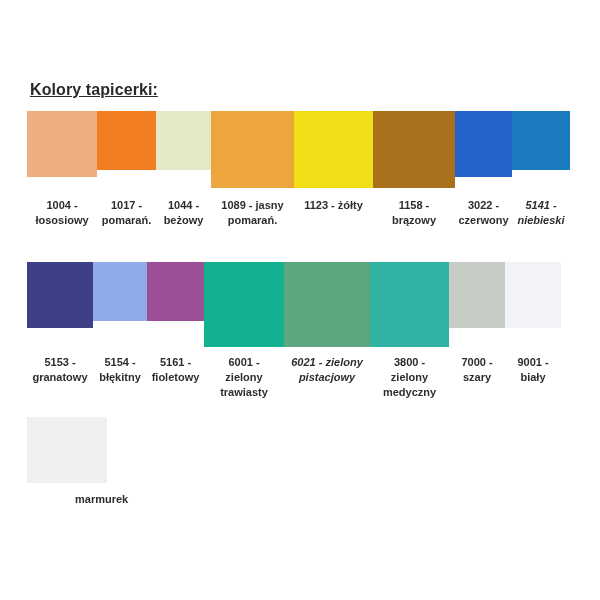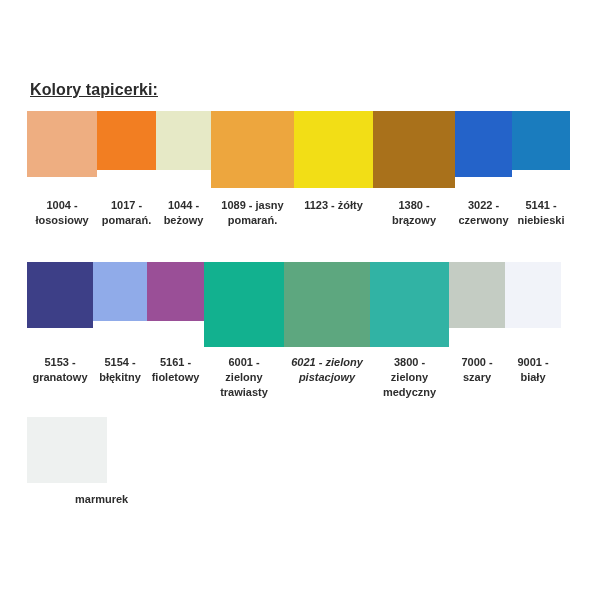--- a/index.html
+++ b/index.html
@@ -116,25 +116,25 @@
   <div class="caption-band band-1" id="caps-1">
       <div class="cap" style="width: 70px; white-space: pre-line;">1004 -
 łososiowy</div>
       <div class="cap" style="width: 59px; white-space: pre-line;">1017 -
 pomarań.</div>
       <div class="cap" style="width: 55px; white-space: pre-line;">1044 -
 beżowy</div>
       <div class="cap" style="width: 83px; white-space: pre-line;">1089 - jasny
 pomarań.</div>
       <div class="cap" style="width: 79px; white-space: pre-line;">1123 - żółty</div>
-      <div class="cap" style="width: 82px; white-space: pre-line;">1380 -
+      <div class="cap" style="width: 82px; white-space: pre-line;">1158 -
 brązowy</div>
       <div class="cap" style="width: 57px; white-space: pre-line;">3022 -
 czerwony</div>
-      <div class="cap" style="width: 58px; white-space: pre-line;">5141 -
+      <div class="cap" style="width: 58px; white-space: pre-line; font-style: italic;">5141 -
 niebieski</div>
     </div>
 
   <div class="swatch-row row-2" id="chips-2">
       <div class="swatch-cell">
         <div class="chip" style="width: 66px; height: 66px; background: rgb(61, 63, 135);"></div>
       </div>
       <div class="swatch-cell">
         <div class="chip" style="width: 54px; height: 59px; background: rgb(144, 171, 233);"></div>
       </div>

